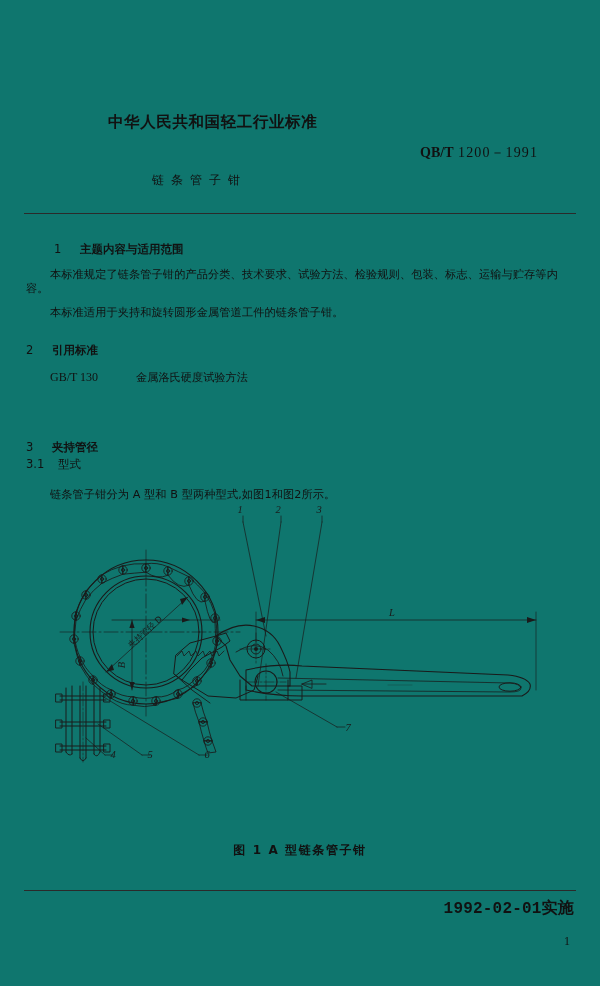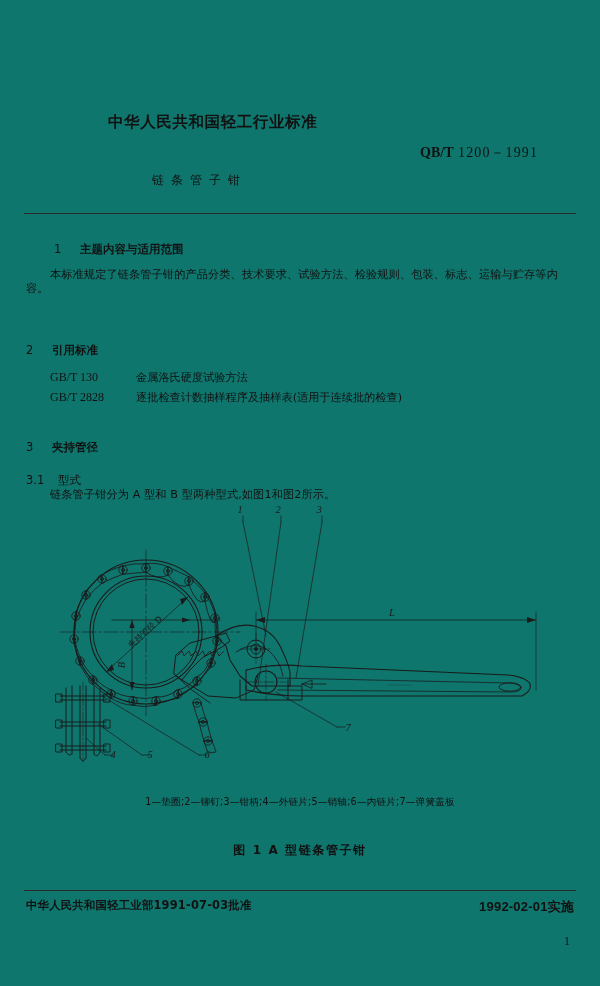--- a/index.html
+++ b/index.html
@@ -158,23 +158,23 @@
     font-family: "DejaVu Sans", "Liberation Sans", sans-serif;
     font-weight: bold;
     font-size: 11.4px;
     letter-spacing: 0.2px;
     color: #111;
   }
   .footer-right {
     position: absolute;
     right: 26px;
     top: 898px;
-    font-family: Liberation Sans, sans-serif;
-    font-weight: bold;
-    font-size: 13px;
+    font-family: Liberation Mono, monospace;
+    font-weight: bold;
+    font-size: 16px;
     letter-spacing: 0.2px;
     color: #111;
   }
   .page-num {
     position: absolute;
     right: 30px;
     top: 934px;
     font-family: "Liberation Serif", serif;
     font-size: 12px;
     color: #111;
@@ -195,37 +195,35 @@
   <div class="doc-title">链条管子钳</div>
 
   <div class="hr-top"></div>
 
   <div class="sec-head" style="left:26px; top:242px;margin-left:28px;">
     <span class="sec-num">1</span><span>主题内容与适用范围</span>
   </div>
 
   <div class="body-p" style="left:26px; top:268px; width:548px; text-indent:24px;">本标准规定了链条管子钳的产品分类、技术要求、试验方法、检验规则、包装、标志、运输与贮存等内容。</div>
 
+  <div class="body-p" style="left:26px; top:306px; width:548px; text-indent:24px;">本标准适用于夹持和旋转圆形金属管道工件的链条管子钳。</div>
 
   <div class="sec-head" style="left:26px; top:343px;">
     <span class="sec-num">2</span><span>引用标准</span>
   </div>
 
   <div class="ref-line" style="left:50px; top:370px;">
     <span class="ref-code">GB/T 130</span><span>金属洛氏硬度试验方法</span>
   </div>
-  <div class="ref-line" style="left:50px; top:390px;">
-    <span class="ref-code">GB/T 2828</span><span>逐批检查计数抽样程序及抽样表(适用于连续批的检查)</span>
-  </div>
 
   <div class="sec-head" style="left:26px; top:440px;">
     <span class="sec-num">3</span><span>夹持管径</span>
   </div>
 
-  <div class="sec-head" style="left:26px; top:473px; font-weight:normal;">
+  <div class="sec-head" style="left:26px; top:457px; font-weight:normal;">
     <span class="sec-num-sub">3.1</span><span>型式</span>
   </div>
 
   <div class="body-p" style="left:26px; top:488px; width:548px; text-indent:24px;">链条管子钳分为 A 型和 B 型两种型式,如图1和图2所示。</div>
 
   <div class="figure">
     <svg width="520" height="300" viewBox="0 0 520 300" xmlns="http://www.w3.org/2000/svg">
       <g fill="none" stroke="#1a1a1a" stroke-width="0.9" stroke-linecap="round" stroke-linejoin="round">
 
         <g>
@@ -448,21 +446,19 @@
         <text x="308" y="231" text-anchor="middle">7</text>
         <text x="352" y="116" text-anchor="middle">L</text>
         <text x="85" y="165" text-anchor="middle" transform="rotate(-90 85 165)">B</text>
       </g>
       <g font-family="DejaVu Sans, Liberation Sans, sans-serif" font-size="8.4" fill="#1a1a1a">
         <text x="107" y="134" text-anchor="middle" transform="rotate(-42 107 134)">夹持管径 D</text>
       </g>
     </svg>
   </div>
 
-  <div class="fig-legend">1—垫圈;2—铆钉;3—钳柄;4—外链片;5—销轴;6—内链片;7—弹簧盖板</div>
   <div class="fig-caption">图 1   A 型链条管子钳</div>
 
   <div class="hr-bot"></div>
-  <div class="footer-left">中华人民共和国轻工业部1991-07-03批准</div>
   <div class="footer-right">1992-02-01实施</div>
   <div class="page-num">1</div>
 
 </div>
 
 </body></html>

